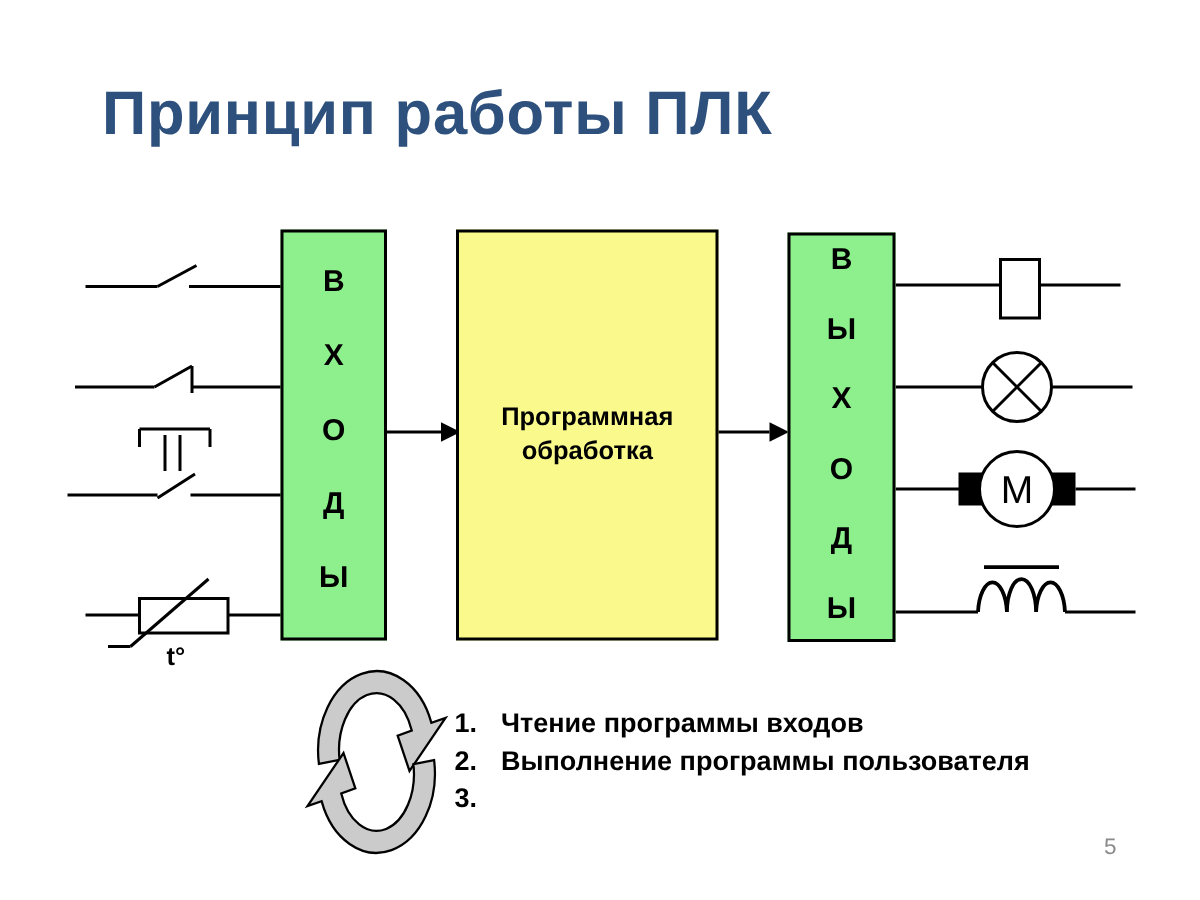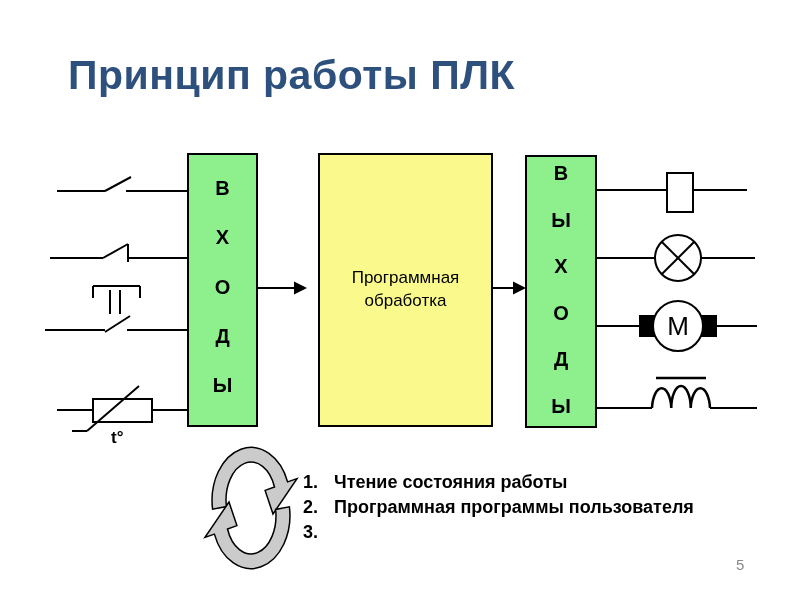--- a/index.html
+++ b/index.html
@@ -15,24 +15,24 @@
   svg.artwork{position:absolute;left:0;top:0;z-index:0;}
   .iobox{
     position:absolute;box-sizing:border-box;border:2px solid #000;z-index:1;
     display:flex;flex-direction:column;align-items:center;justify-content:space-between;
     font-weight:bold;font-size:20px;color:#000;
     background:var(--box-green,#90EE90);
   }
   .iobox.inputs{left:187px;top:153px;width:71px;height:274px;padding:22px 0 28px;}
   .iobox.outputs{left:525px;top:155px;width:72px;height:273px;padding:5px 0 8px;}
   .procbox{
-    position:absolute;left:318px;top:153px;width:175px;height:274px;z-index:1;
+    position:absolute;left:304px;top:153px;width:175px;height:274px;z-index:1;
     box-sizing:border-box;border:2px solid #000;background:var(--box-yellow,#FAFA8C);
     display:flex;align-items:center;justify-content:center;text-align:center;
-    font-weight:normal;font-size:17px;line-height:1.35;color:#000;padding:2px 14px;
+    font-weight:bold;font-size:17px;line-height:1.35;color:#000;padding:2px 14px;
   }
   .steps{
     position:absolute;left:303px;top:470px;z-index:1;
     font-weight:bold;font-size:18px;line-height:25px;color:#000;
   }
   .steps .row{display:flex;}
   .steps .num{width:31px;flex:none;}
   .pagenum{
     position:absolute;left:736px;top:556px;z-index:1;
     font-size:15px;color:var(--page-number-color,#8A8A8A);
@@ -143,25 +143,25 @@
     <span>Ы</span>
     <span>Х</span>
     <span>О</span>
     <span>Д</span>
     <span>Ы</span>
   </div>
 
   <div class="steps">
     <div class="row">
       <span class="num">1.</span>
-      <span>Чтение состояния работы</span>
+      <span>Чтение программы входов</span>
     </div>
     <div class="row">
       <span class="num">2.</span>
-      <span>Программная программы пользователя</span>
+      <span>Выполнение программы пользователя</span>
     </div>
     <div class="row">
       <span class="num">3.</span>
     </div>
   </div>
 
   <div class="pagenum">5</div>
 
 </div>
 

